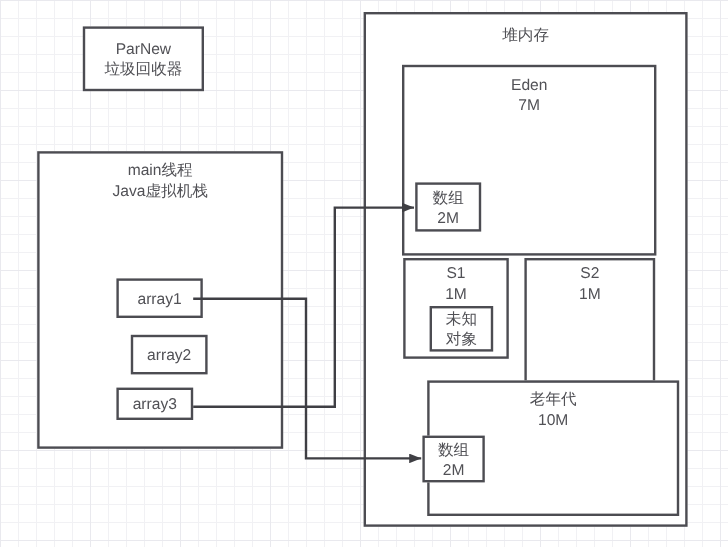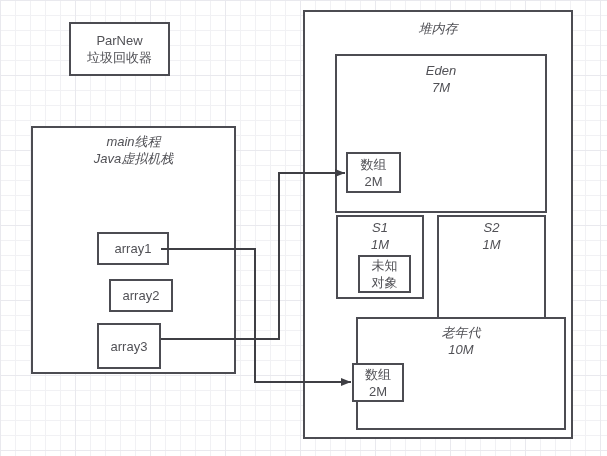--- a/index.html
+++ b/index.html
@@ -32,21 +32,20 @@
     text-align: center;
   }
   .node.centered {
     display: flex;
     flex-direction: column;
     justify-content: center;
     align-items: center;
   }
   .node .toplabel {
     width: 100%;
-    font-style: italic;
   }
   .connectors {
     position: absolute;
     left: 0;
     top: 0;
     pointer-events: none;
   }
 </style>
 </head>
 <body>
@@ -63,21 +62,21 @@
     <div class="toplabel">Java虚拟机栈</div>
   </div>
 
 
   <div class="node centered" style="left:97px; top:232px; width:72px; height:33px;">
     <div>array1</div>
   </div>
   <div class="node centered" style="left:109px; top:279px; width:64px; height:33px;">
     <div>array2</div>
   </div>
-  <div class="node centered" style="left:97px; top:323px; width:64px; height:46px;">
+  <div class="node centered" style="left:97px; top:323px; width:64px; height:27px;">
     <div>array3</div>
   </div>
 
   <div class="node" style="left:303px; top:10px; width:270px; height:429px; padding-top:8px;">
     <div class="toplabel">堆内存</div>
   </div>
 
   <div class="node" style="left:335px; top:54px; width:212px; height:159px; padding-top:6px;">
     <div class="toplabel">Eden</div>
     <div class="toplabel">7M</div>

